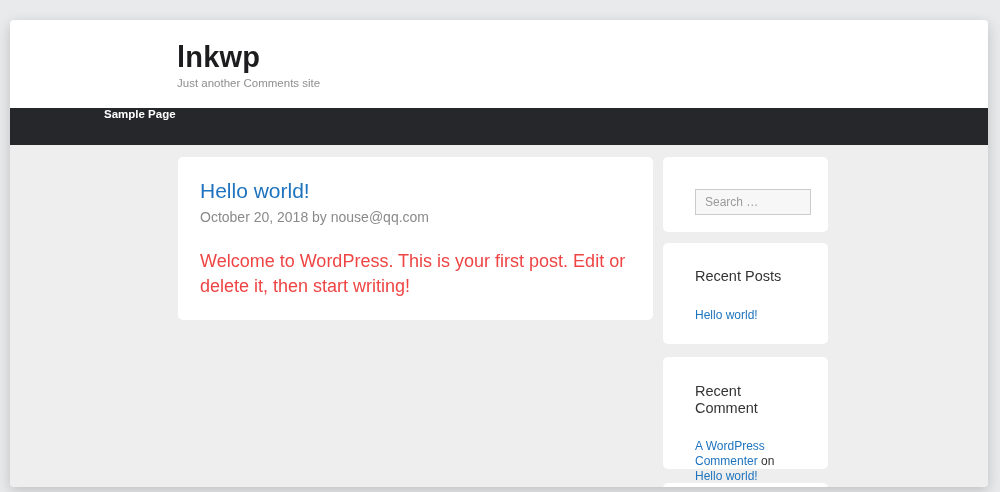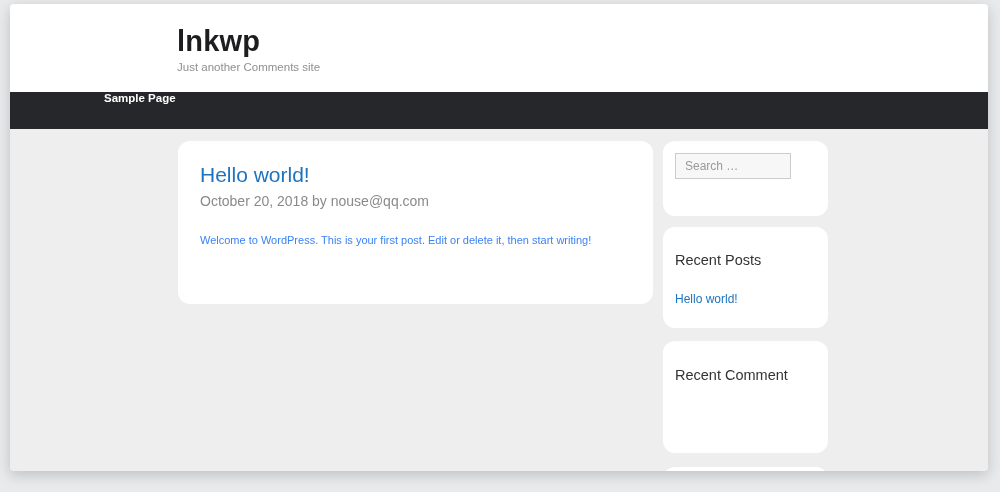--- a/index.html
+++ b/index.html
@@ -4,21 +4,21 @@
 <style>
   * { margin: 0; padding: 0; box-sizing: border-box; }
   html, body {
     width: 1000px; height: 492px;
     background: #e9eaec;
     font-family: "Liberation Sans", sans-serif;
     overflow: hidden;
   }
   .page-card {
     position: absolute;
-    left: 10px; top: 4px;
+    left: 10px; top: 20px;
     width: 978px; height: 467px;
     border-radius: 4px;
     overflow: hidden;
     box-shadow: 0 4px 14px rgba(0,0,0,0.18);
     background: #eeeeee;
   }
   
   .site-header {
     height: 88px;
     background: #ffffff;
@@ -62,21 +62,21 @@
   }
   .content-row {
     width: 650px;
     margin: 12px 0 0 168px;
     display: flex;
   }
   .main-col { width: 475px; margin-right: 10px; }
   .sidebar-col { width: 165px; }
   .card {
     background: #ffffff;
-    border-radius: 12px;
+    border-radius: 5px;
   }
   
   .post-card {
     height: 163px;
     padding: 20px 22px;
   }
   .post-title {
     margin-top: 2px;
     font-size: 21px;
     font-weight: 400;
@@ -84,43 +84,43 @@
     line-height: 1.15;
     cursor: pointer;
   }
   .post-meta {
     margin-top: 6px;
     font-size: 14px;
     color: #8a8a8a;
   }
   .post-excerpt {
     margin-top: 24px;
-    font-size: 11px;
-    color: #3b82f6;
+    font-size: 18px;
+    color: #ef4444;
     line-height: 1.4;
   }
   .post-footer { margin-top: 21px; }
   .footer-meta-row {
     display: flex;
     align-items: center;
     font-size: 11px;
     color: #757575;
     line-height: 13px;
     cursor: pointer;
   }
   .footer-meta-row + .footer-meta-row { margin-top: 1px; }
   .meta-icon {
     width: 11px; height: 11px;
     margin-right: 6px;
     display: inline-flex;
     flex: 0 0 auto;
   }
   .meta-icon svg { width: 11px; height: 11px; fill: #7a7a7a; }
   
-  .widget { padding: 12px; }
+  .widget { padding: 32px; }
   .widget-search { height: 75px; margin-bottom: 11px; }
   .search-input {
     width: 116px; height: 26px;
     border: 1px solid #cccccc;
     background: #f7f7f7;
     font-family: "Liberation Sans", sans-serif;
     font-size: 12px;
     color: #444444;
     padding: 0 9px;
     outline: none;
@@ -179,20 +179,23 @@
 
         <div class="card widget widget-posts">
           <h3 class="widget-heading">Recent Posts</h3>
           <div class="widget-links">
             <span class="side-link">Hello world!</span>
           </div>
         </div>
 
         <div class="card widget widget-comments">
           <h3 class="widget-heading">Recent Comment</h3>
+          <div class="widget-links">
+            <span class="side-link">A WordPress Commenter</span><span class="on-text"> on </span><span class="side-link">Hello world!</span>
+          </div>
         </div>
 
         <div class="card widget-partial"></div>
 
       </aside>
 
     </div>
   </div>
 </div>
 

